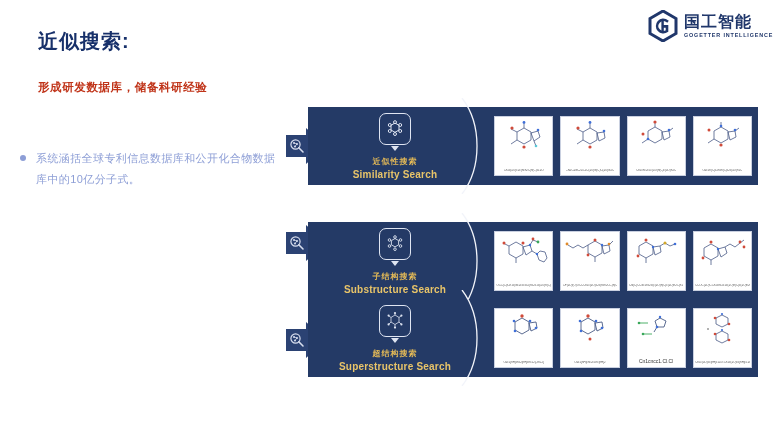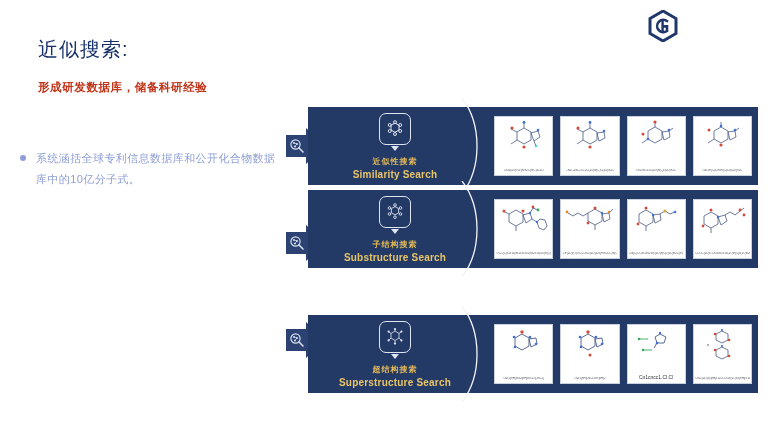--- a/index.html
+++ b/index.html
@@ -10,35 +10,35 @@
   .slide{position:absolute;inset:0;background:#ffffff;}
 
   
   .logo{position:absolute;left:648px;top:10px;display:flex;align-items:center;gap:6px;}
   .logo-mark{width:30px;height:32px;position:relative;}
   .logo-cn{font-size:16px;font-weight:700;color:#20376b;letter-spacing:1px;line-height:1;}
   .logo-en{font-size:5.4px;font-weight:700;color:#20376b;letter-spacing:.85px;line-height:1;margin-top:3px;white-space:nowrap;}
   .logo-text{display:flex;flex-direction:column;align-items:flex-start;}
 
   
-  .title{position:absolute;left:38px;top:36px;font-size:20px;font-weight:400;color:#17306a;letter-spacing:1px;}
+  .title{position:absolute;left:38px;top:28px;font-size:20px;font-weight:700;color:#17306a;letter-spacing:1px;}
   .subtitle{position:absolute;left:38px;top:80px;font-size:11.5px;font-weight:700;color:#c03419;letter-spacing:.6px;}
 
   
   .bullets{position:absolute;left:20px;top:148px;width:262px;}
   .bullet{display:flex;align-items:flex-start;margin-bottom:26px;}
   .dot{width:6px;height:6px;border-radius:50%;background:#8d9ed6;margin:7px 10px 0 0;flex:0 0 auto;}
   .btext{font-size:11px;line-height:1.95;color:#8d9ed6;letter-spacing:.4px;}
 
   
   .diagram{position:absolute;left:286px;top:107px;width:472px;height:308px;}
   .row{position:absolute;left:22px;width:450px;height:78px;background:#243a66;}
   .row.r1{top:0;}
-  .row.r2{top:83px;}
-  .row.r3{top:208px;}
+  .row.r2{top:115px;}
+  .row.r3{top:192px;}
 
   
   .arrow{position:absolute;left:0;width:40px;height:36px;}
   .arrow .body{position:absolute;left:0;top:7px;width:22px;height:22px;background:#2b4273;}
   .arrow .head{position:absolute;left:20px;top:0;width:0;height:0;
       border-top:18px solid transparent;border-bottom:18px solid transparent;border-left:20px solid #2b4273;}
   .arrow svg{position:absolute;left:3px;top:10px;}
   .a1{top:21px;} .a2{top:118px;} .a3{top:215px;}
 
   
@@ -73,20 +73,24 @@
 
 <div class="slide">
 
   <div class="logo">
     <div class="logo-mark">
       <svg width="30" height="32" viewBox="0 0 30 32">
         <polygon points="15,1 28,8.5 28,23.5 15,31 2,23.5 2,8.5" fill="none" stroke="#20376b" stroke-width="3"></polygon>
         <path d="M19 11 A6.2 6.2 0 1 0 19 21 L19 16.4 L15.2 16.4" fill="none" stroke="#20376b" stroke-width="2.6" stroke-linecap="square"></path>
         <rect x="13.4" y="10" width="2.4" height="12" fill="#20376b"></rect>
       </svg>
+    </div>
+    <div class="logo-text">
+      <div class="logo-cn">国工智能</div>
+      <div class="logo-en">GOGETTER INTELLIGENCE</div>
     </div>
   </div>
 
   <div class="title">近似搜索:</div>
   <div class="subtitle">形成研发数据库，储备科研经验</div>
 
   <div class="bullets">
     <div class="bullet">
       <div class="dot"></div>
       <div class="btext">系统涵括全球专利信息数据库和公开化合物数据库中的10亿分子式。</div>

